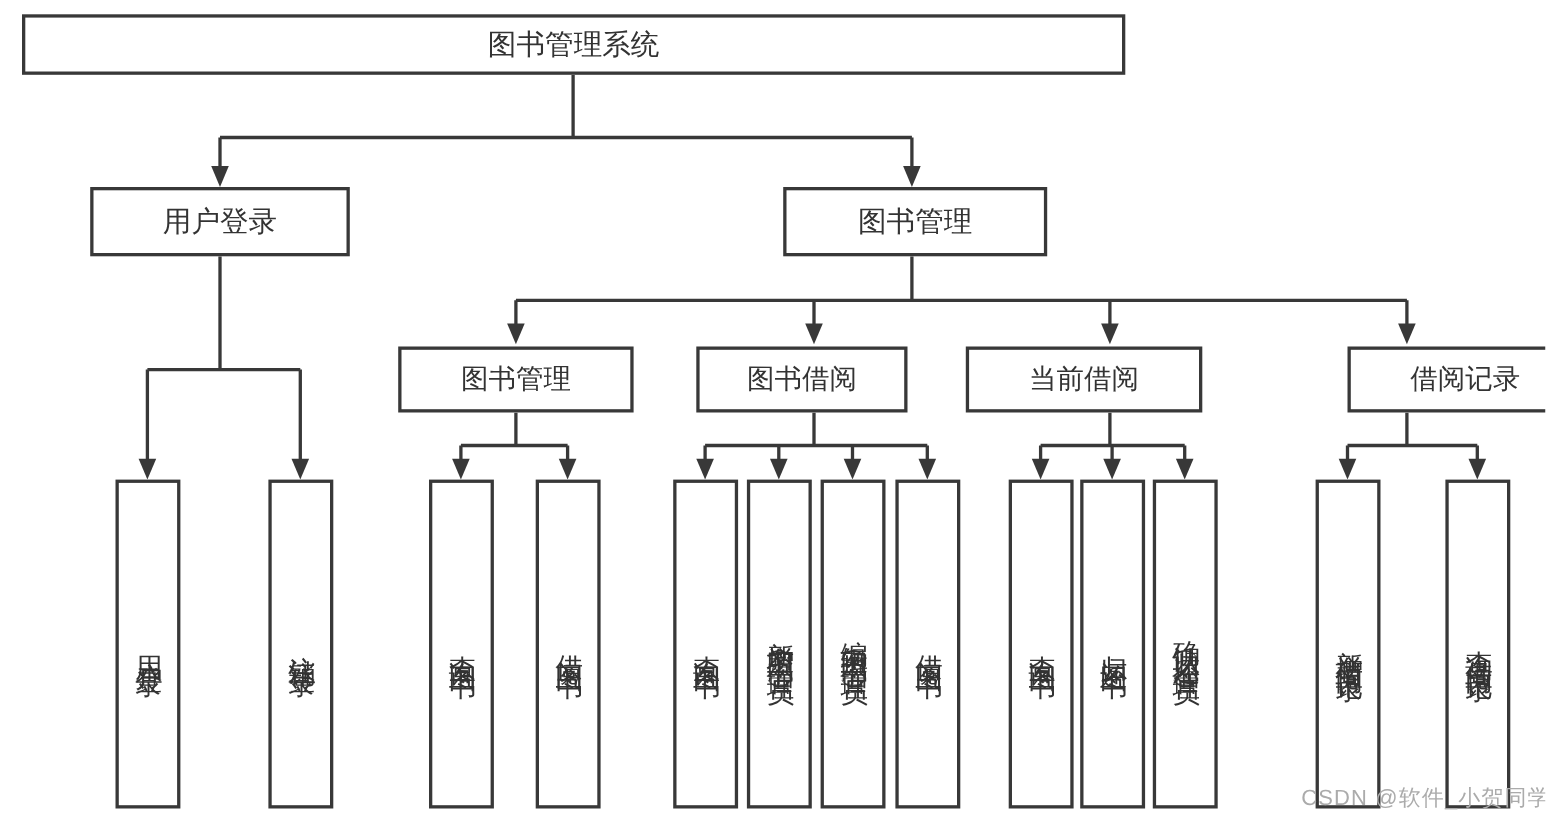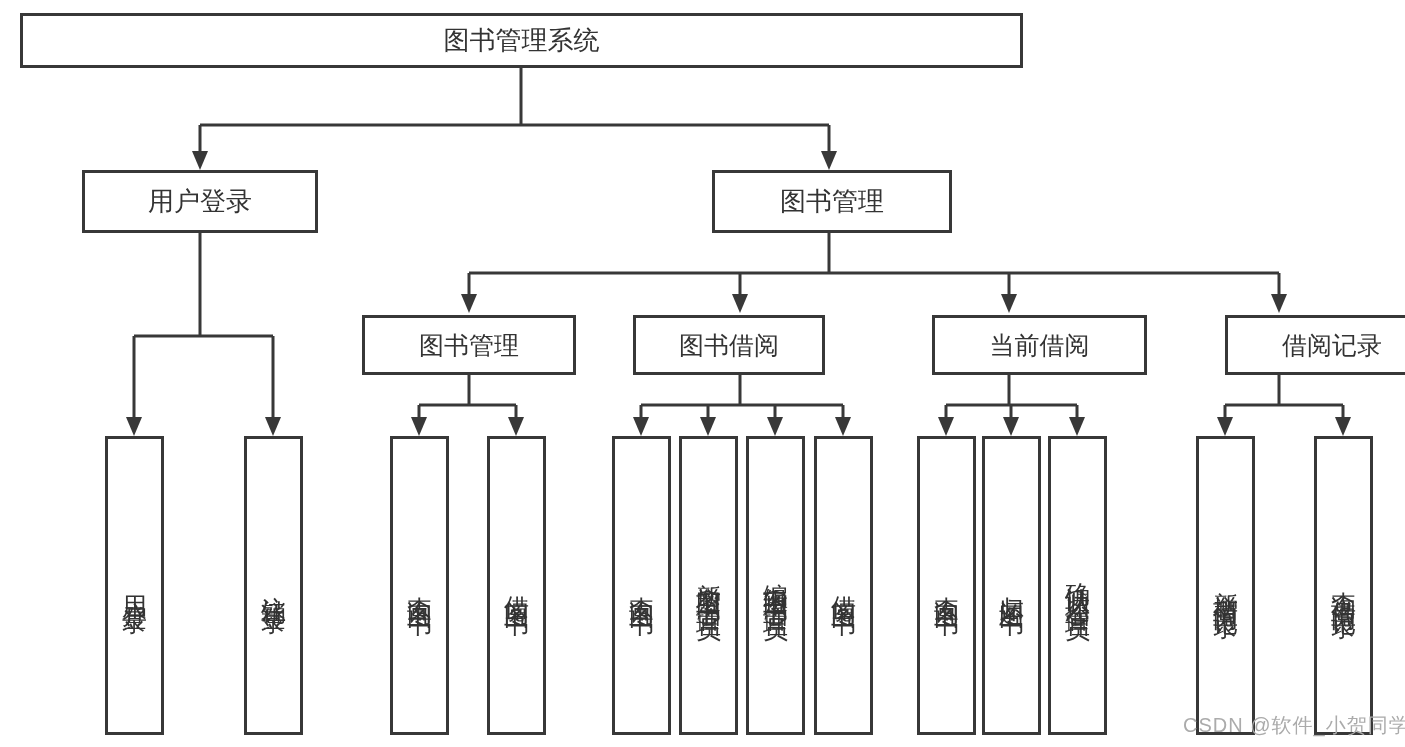--- a/index.html
+++ b/index.html
@@ -77,21 +77,21 @@
     </g>
   </svg>
 
   <div class="box hbox root">图书管理系统</div>
 
   <div class="box hbox l2" style="left:82px;width:236px;">用户登录</div>
   <div class="box hbox l2" style="left:712px;width:240px;">图书管理</div>
 
   <div class="box hbox l3" style="left:362px;width:214px;">图书管理</div>
   <div class="box hbox l3" style="left:633px;width:192px;">图书借阅</div>
-  <div class="box hbox l3" style="left:932px;width:215px;">当前借阅</div>
+  <div class="box hbox l3" style="left:878px;width:215px;">当前借阅</div>
   <div class="box hbox l3" style="left:1225px;width:214px;">借阅记录</div>
 
   <div class="box vbox" style="left:105px;">用户登录</div>
   <div class="box vbox" style="left:244px;">注销登录</div>
 
   <div class="box vbox" style="left:390px;">查询图书</div>
   <div class="box vbox" style="left:487px;">借阅图书</div>
 
   <div class="box vbox" style="left:612px;">查询图书</div>
   <div class="box vbox" style="left:679px;">新增图书（管理员）</div>

